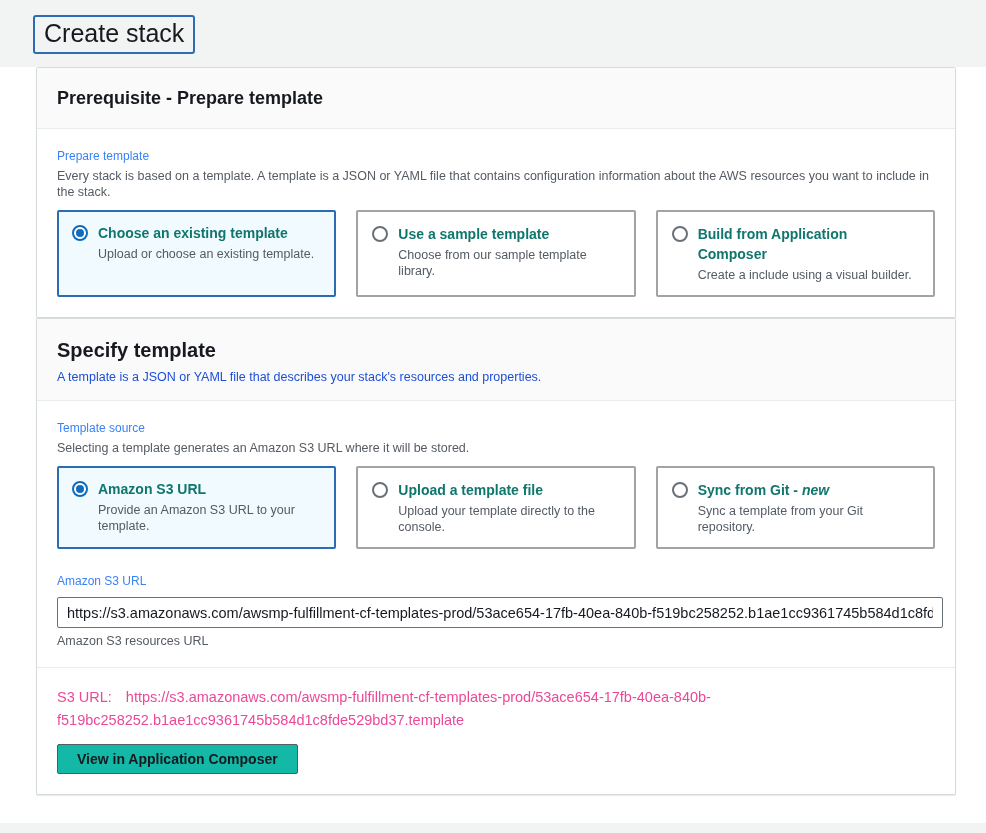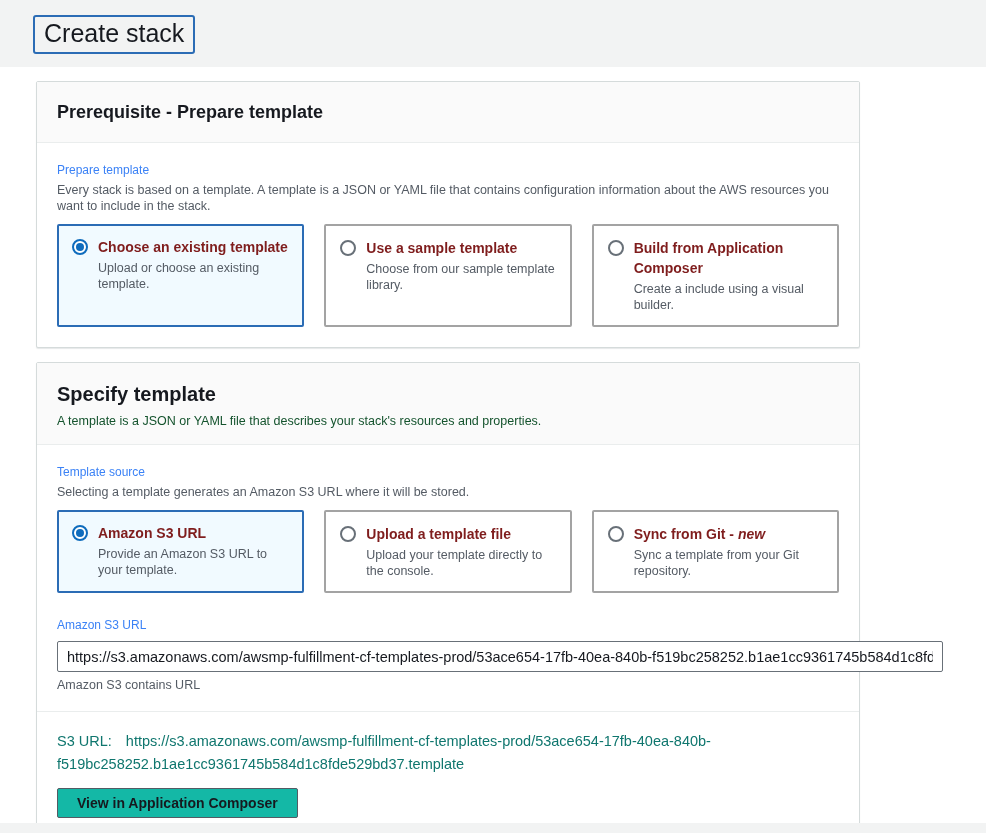--- a/index.html
+++ b/index.html
@@ -21,43 +21,42 @@
     font-weight: 400;
     color: #16191f;
     border: 2px solid #2b6cb5;
     border-radius: 3px;
     padding: 1px 9px 4px 9px;
     background: transparent;
     line-height: 30px;
   }
   .cards { padding: 0 30px 0 36px; }
   .card {
-    width: 824px;
+    width: 920px;
     background: #ffffff;
     border: 1px solid #d5dbdb;
     border-radius: 2px;
     box-shadow: 0 1px 1px rgba(0,28,36,.10);
-    margin-top: 14px;
   }
   .card-header {
     background: #fafafa;
     border-bottom: 1px solid #eaeded;
     padding: 18px 20px;
   }
   .card-header h2 {
     font-size: 18px;
     font-weight: 700;
     color: #16191f;
     line-height: 24px;
   }
   .card-header.lg { padding: 18px 20px 15px 20px; }
   .card-header.lg h2 { font-size: 20px; line-height: 26px; }
   .card-header .header-desc {
     font-size: 12.5px;
-    color: #14532d;
+    color: #1d4ed8;
     margin-top: 6px;
     line-height: 16px;
   }
   .card-body { padding: 17px 20px 20px 20px; }
   .field-label {
     font-size: 12px;
     color: #3b82f6;
     line-height: 20px;
   }
   .field-desc {
@@ -103,21 +102,21 @@
     position: absolute;
     inset: 2px;
     border-radius: 50%;
     background: #0f6cbd;
   }
   .tile-text { display: block; }
   .tile-title {
     display: block;
     font-size: 14px;
     font-weight: 700;
-    color: #7f1d1d;
+    color: #0f766e;
     line-height: 20px;
   }
   .tile-title em { font-weight: 700; font-style: italic; }
   .tile-desc {
     display: block;
     font-size: 12.5px;
     color: #545b64;
     line-height: 16px;
     margin-top: 3px;
   }
@@ -144,21 +143,21 @@
   .body-divider {
     border: none;
     border-top: 1px solid #eaeded;
     margin: 18px -20px 0 -20px;
   }
   .s3-display {
     margin-top: 18px;
     max-width: 692px;
     font-size: 14.5px;
     line-height: 23px;
-    color: #0f766e;
+    color: #ec4899;
   }
   .s3-display .s3-label { margin-right: 14px; }
   .btn-normal {
     display: inline-block;
     margin-top: 12px;
     background: #14b8a6;
     border: 1px solid #545b64;
     border-radius: 2px;
     padding: 6px 19px;
     font-size: 14px;
@@ -253,21 +252,21 @@
           <span class="tile-text">
             <span class="tile-title"><span>Sync from Git - </span><em>new</em></span>
             <span class="tile-desc">Sync a template from your Git repository.</span>
           </span>
         </label>
       </div>
 
       <div class="s3-field">
         <div class="field-label">Amazon S3 URL</div>
         <input type="text" class="s3-input" value="https://s3.amazonaws.com/awsmp-fulfillment-cf-templates-prod/53ace654-17fb-40ea-840b-f519bc258252.b1ae1cc9361745b584d1c8fde529bd37.template" style="">
-        <div class="helper-text">Amazon S3 contains URL</div>
+        <div class="helper-text">Amazon S3 resources URL</div>
       </div>
 
       <hr class="body-divider">
 
       <div class="s3-display">
         <span class="s3-label">S3 URL:</span><span>https://s3.amazonaws.com/awsmp-fulfillment-cf-templates-prod/53ace654-17fb-40ea-840b-f519bc258252.b1ae1cc9361745b584d1c8fde529bd37.template</span>
       </div>
       <button class="btn-normal">View in Application Composer</button>
     </div>
   </section>

